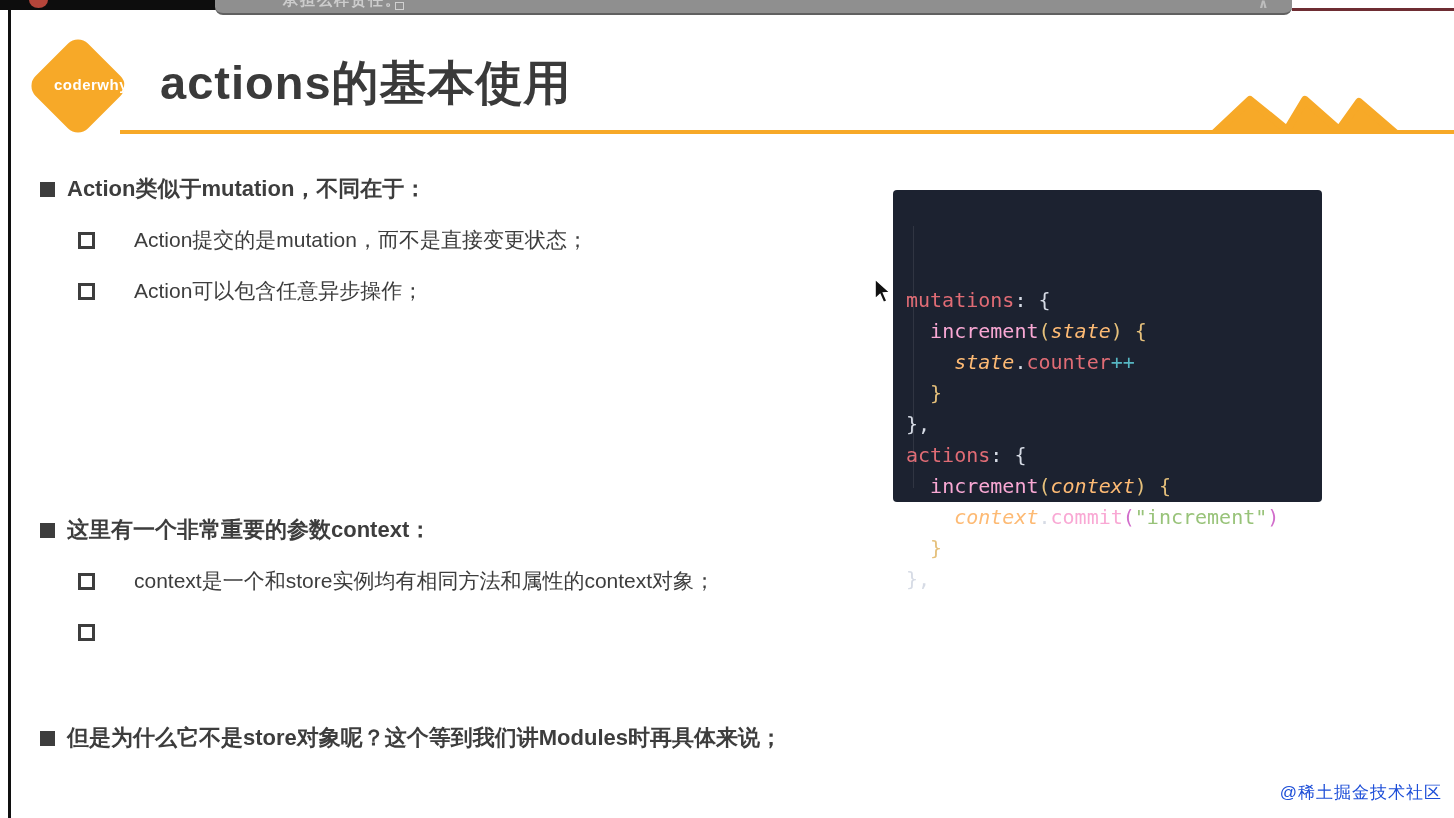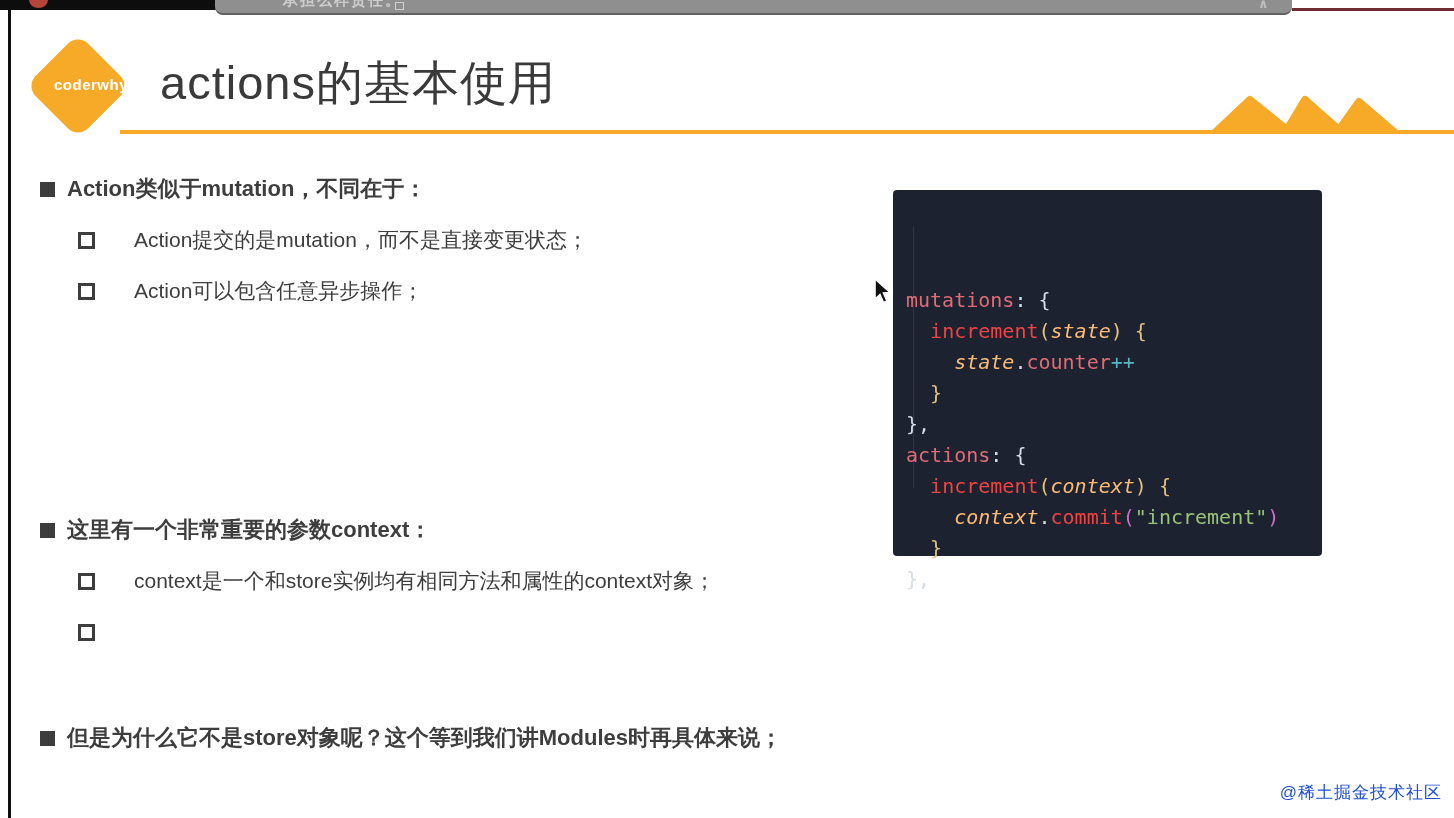--- a/index.html
+++ b/index.html
@@ -17,43 +17,43 @@
   .tab-square{position:absolute;left:180px;top:2px;width:7px;height:6px;border:1px solid #d0d0d0;}
   .tab-chevron{position:absolute;left:1043px;top:-4px;font-size:13px;color:#bdbdbd;font-weight:bold;}
   .maroon-line{position:absolute;left:1292px;top:8px;width:162px;height:3px;background:#6e2d33;}
   .left-edge{position:absolute;left:8px;top:10px;width:3px;height:808px;background:#101010;}
 
   
   .logo{position:absolute;left:41px;top:49px;width:74px;height:74px;background:#f7a928;
         border-radius:14px;transform:rotate(45deg);}
   .logo-text{position:absolute;left:28px;top:76px;width:100px;text-align:right;
              color:#ffffff;font-weight:bold;font-size:15px;letter-spacing:.5px;}
-  .page-title{position:absolute;left:160px;top:52px;font-size:47px;font-weight:400;
+  .page-title{position:absolute;left:160px;top:52px;font-size:47px;font-weight:700;
               color:#3a3a3a;letter-spacing:1px;}
   .title-rule{position:absolute;left:120px;top:130px;width:1334px;height:4px;background:#f7a928;}
   .mountains{position:absolute;left:1205px;top:90px;}
 
   
   .section{position:absolute;left:40px;width:1400px;}
   .sec1{top:167px;text-align:right;} .sec2{top:508px;} .sec3{top:716px;}
   .row{display:flex;align-items:flex-start;margin-bottom:7px;color:#3d3d3d;}
   .row .txt{line-height:44px;}
   .row.l1 .txt{font-size:22px;font-weight:bold;}
   .row.l2{margin-left:38px;gap:28px;}
   .row.l2 .txt{font-size:21px;max-width:1290px;}
   .sq-filled{flex:0 0 auto;width:15px;height:15px;background:#3d3d3d;margin:15px 12px 0 0;}
   .sq-hollow{flex:0 0 auto;width:11px;height:11px;border:3px solid #3d3d3d;margin:14px 11px 0 0;}
 
   
-  .code{position:absolute;left:893px;top:190px;width:429px;height:366px;background:#1c2230;
+  .code{position:absolute;left:893px;top:190px;width:429px;height:312px;background:#1c2230;
         border-radius:4px;font-family:"DejaVu Sans Mono","Liberation Mono",monospace;
         font-size:20px;line-height:31px;padding-top:2px;box-sizing:border-box;white-space:pre;}
   .code-line{padding-left:13px;}
   .indent-guide{position:absolute;left:20px;top:36px;width:1px;height:262px;background:rgba(255,255,255,0.09);}
-  .tok-red{color:#e06c75;} .tok-blue{color:#ef4444;} .tok-gray{color:#fdba74;font-style:italic;}
+  .tok-red{color:#e06c75;} .tok-blue{color:#f9a8d4;} .tok-gray{color:#fdba74;font-style:italic;}
   .tok-white{color:#d6dbe5;} .tok-gold{color:#e5c07b;} .tok-cyan{color:#56b6c2;}
   .tok-green{color:#98c379;} .tok-pink{color:#d16dcb;}
 
   
   .cursor{position:absolute;left:873px;top:278px;}
   .watermark{position:absolute;right:12px;bottom:14px;font-size:17px;color:#1d4ed8;letter-spacing:1px;}
 </style>
 </head>
 <body>
 

